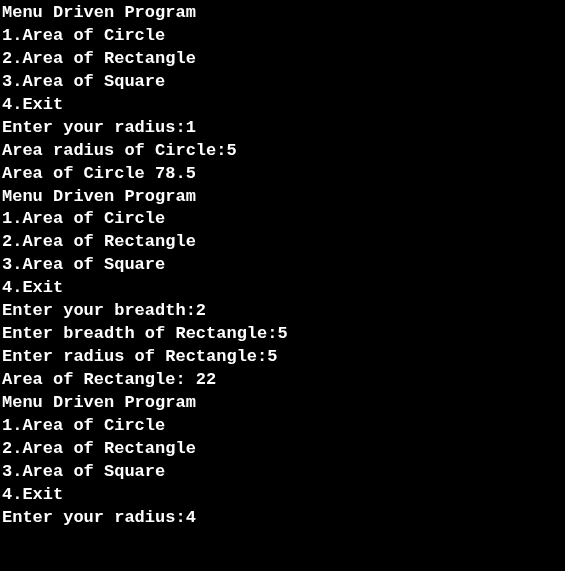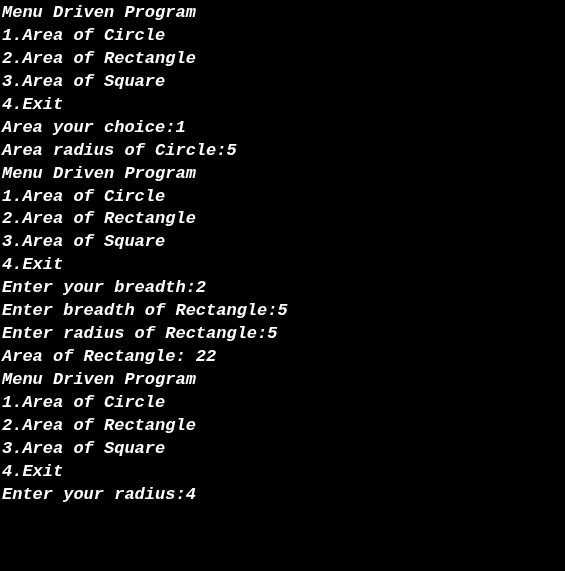--- a/index.html
+++ b/index.html
@@ -1,19 +1,18 @@
 <!DOCTYPE html>
 <html><head>
   <meta charset="utf-8">
   <style>
     * {
       margin: 0;
       padding: 0;
       box-sizing: border-box;
-      font-style: italic;
     }
     body {
       background: #000;
       width: 565px;
       height: 571px;
       font-family: "Courier New", Courier, monospace;
       font-size: 17px;
       font-weight: bold;
       color: #fff;
       padding: 2px 0 0 2px;
@@ -26,22 +25,23 @@
   </style>
 </head>
 <body>
 
 <div>
   <div class="line">Menu Driven Program</div>
   <div class="line">1.Area of Circle</div>
   <div class="line">2.Area of Rectangle</div>
   <div class="line">3.Area of Square</div>
   <div class="line">4.Exit</div>
-  <div class="line">Area your choice:1</div>
+  <div class="line">Enter your radius:1</div>
   <div class="line">Area radius of Circle:5</div>
+  <div class="line">Area of Circle 78.5</div>
   <div class="line">Menu Driven Program</div>
   <div class="line">1.Area of Circle</div>
   <div class="line">2.Area of Rectangle</div>
   <div class="line">3.Area of Square</div>
   <div class="line">4.Exit</div>
   <div class="line">Enter your breadth:2</div>
   <div class="line">Enter breadth of Rectangle:5</div>
   <div class="line">Enter radius of Rectangle:5</div>
   <div class="line">Area of Rectangle: 22</div>
   <div class="line">Menu Driven Program</div>

